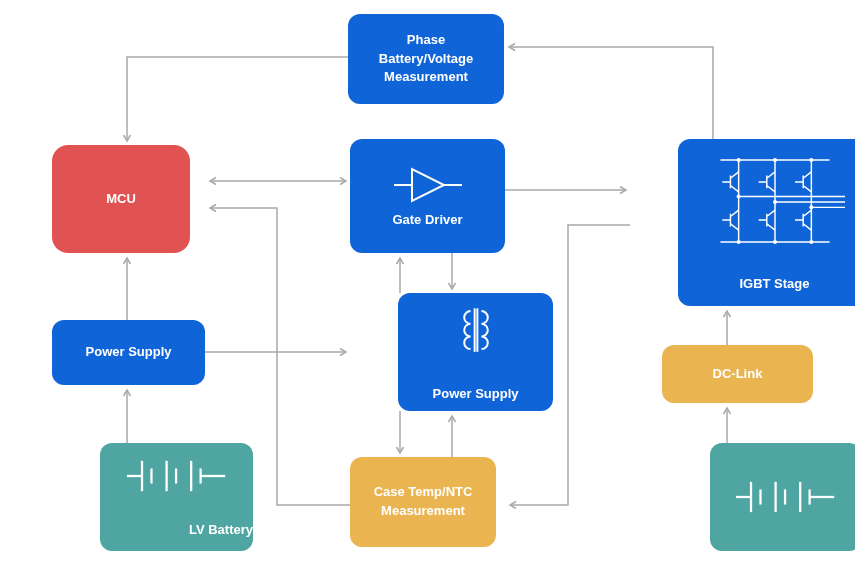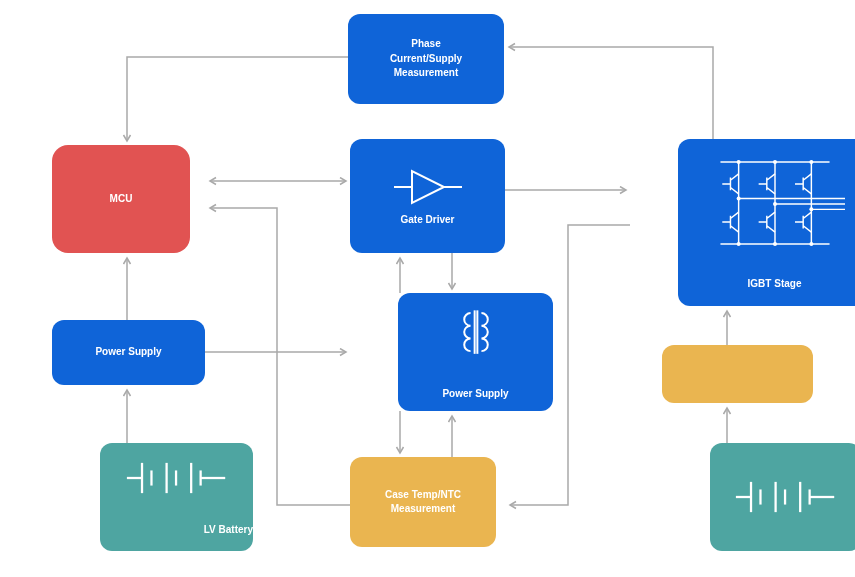--- a/index.html
+++ b/index.html
@@ -25,21 +25,21 @@
   .node {
     position: absolute;
     border-radius: 12px;
     color: #ffffff;
     display: flex;
     flex-direction: column;
     align-items: center;
     justify-content: center;
     text-align: center;
     font-weight: 700;
-    font-size: 10px;
+    font-size: 13px;
     line-height: 1.45;
     box-sizing: border-box;
   }
   .node .lbl { width: 100%; }
   .blue { background: #0f64d8; }
   .red  { background: #e15352; border-radius: 16px; }
   .teal { background: #4ea5a1; text-align: right; }
   .gold { background: #eab550; }
   .icon { display: block; }
   .gap10 { gap: 4px; }
@@ -71,21 +71,21 @@
       <path d="M452,457 V416" marker-end="url(#arrow)"></path>
       <path d="M727,443 V408" marker-end="url(#arrow)"></path>
       <path d="M727,345 V311" marker-end="url(#arrow)"></path>
       <path d="M630,225 H568 V505 H510" marker-end="url(#arrow)"></path>
     </g>
   </svg>
 
   <div class="node blue" style="left:348px;top:14px;width:156px;height:90px">
     <div class="lbl">
       <div>Phase</div>
-      <div>Current/Supply</div>
+      <div>Battery/Voltage</div>
       <div>Measurement</div>
     </div>
   </div>
 
   <div class="node red" style="left:52px;top:145px;width:138px;height:108px">
     <div class="lbl">MCU</div>
   </div>
 
   <div class="node blue gap10" style="left:350px;top:139px;width:155px;height:114px">
     <svg class="icon" width="76" height="44" viewBox="0 0 76 44">
@@ -145,20 +145,21 @@
         <path d="M38,8 a7,7 0 0 1 0,14 a7,7 0 0 1 0,14 a7,7 0 0 1 0,14"></path>
         <line x1="30.5" y1="5" x2="30.5" y2="53"></line>
         <line x1="33.5" y1="5" x2="33.5" y2="53"></line>
       </g>
     </svg>
     <div class="lbl">Power Supply</div>
   </div>
 
   <div class="node gold" style="left:662px;top:345px;width:151px;height:58px">
     <div class="lbl">
+      <div>DC-Link</div>
     </div>
   </div>
 
   <div class="node teal gap6" style="left:52px;top:443px;width:153px;height:108px">
     <svg class="icon" width="104" height="42" viewBox="0 0 110 44">
       <g fill="none" stroke="#ffffff" stroke-width="2.4">
         <line x1="2" y1="22" x2="18" y2="22"></line>
         <line x1="18" y1="6" x2="18" y2="38"></line>
         <line x1="28" y1="14" x2="28" y2="30"></line>
         <line x1="44" y1="6" x2="44" y2="38"></line>

